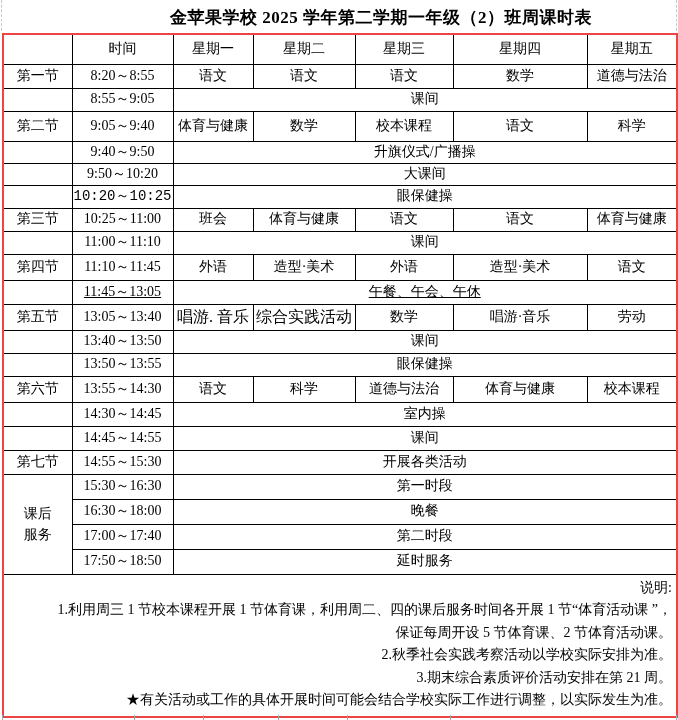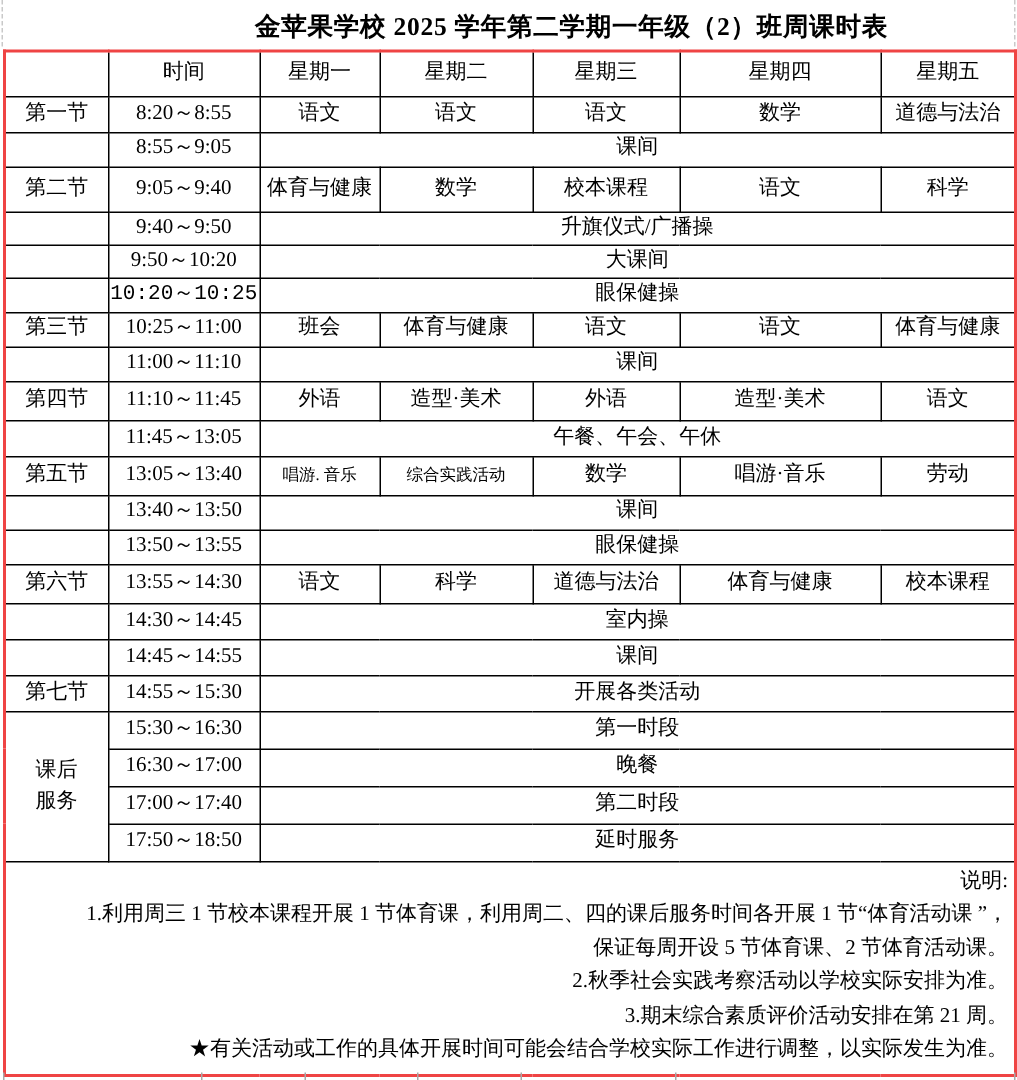--- a/index.html
+++ b/index.html
@@ -20,21 +20,21 @@
     width:674px;
   }
   .timetable th,.timetable td{
     border:1px solid #000;
     padding:0;margin:0;
     text-align:center;vertical-align:middle;
     font-size:14px;font-weight:normal;
     line-height:1.15;
     overflow:hidden;white-space:nowrap;
   }
-  .timetable td.small-text{font-size:11px;}
+  .timetable td.small-text{font-size:16px;}
   .timetable td.notes-cell{
     text-align:right;vertical-align:top;white-space:normal;
     padding:2px 4px 4px 5px;
   }
   .note-line{font-size:14px;line-height:22.5px;white-space:nowrap;}
   .stacked-label{display:inline-block;width:2.2em;white-space:normal;line-height:1.5;}
   
   .edge-dash{position:absolute;top:0;height:31px;width:0;border-left:1px dashed #c9c9c9;}
   .edge-dash.left{left:1px;}
   .edge-dash.right{left:676px;}
@@ -124,21 +124,21 @@
       </tr>
       <tr style="height: 26px;">
         <td>第四节</td>
         <td>11:10～11:45</td>
         <td>外语</td>
         <td>造型·美术</td>
         <td>外语</td>
         <td>造型·美术</td>
         <td>语文</td>
       </tr>
-      <tr style="height: 24px;">
+      <tr style="height: 24px; text-decoration: underline;">
         <td></td>
         <td>11:45～13:05</td>
         <td colspan="5">午餐、午会、午休</td>
       </tr>
       <tr style="height: 26px;">
         <td>第五节</td>
         <td>13:05～13:40</td>
         <td class="small-text">唱游. 音乐</td>
         <td class="small-text">综合实践活动</td>
         <td>数学</td>
@@ -178,21 +178,21 @@
         <td>第七节</td>
         <td>14:55～15:30</td>
         <td colspan="5">开展各类活动</td>
       </tr>
       <tr style="height: 25px;">
         <td rowspan="4"><span class="stacked-label">课后服务</span></td>
         <td>15:30～16:30</td>
         <td colspan="5">第一时段</td>
       </tr>
       <tr style="height: 25px;">
-        <td>16:30～17:00</td>
+        <td>16:30～18:00</td>
         <td colspan="5">晚餐</td>
       </tr>
       <tr style="height: 25px;">
         <td>17:00～17:40</td>
         <td colspan="5">第二时段</td>
       </tr>
       <tr style="height: 25px;">
         <td>17:50～18:50</td>
         <td colspan="5">延时服务</td>
       </tr>

